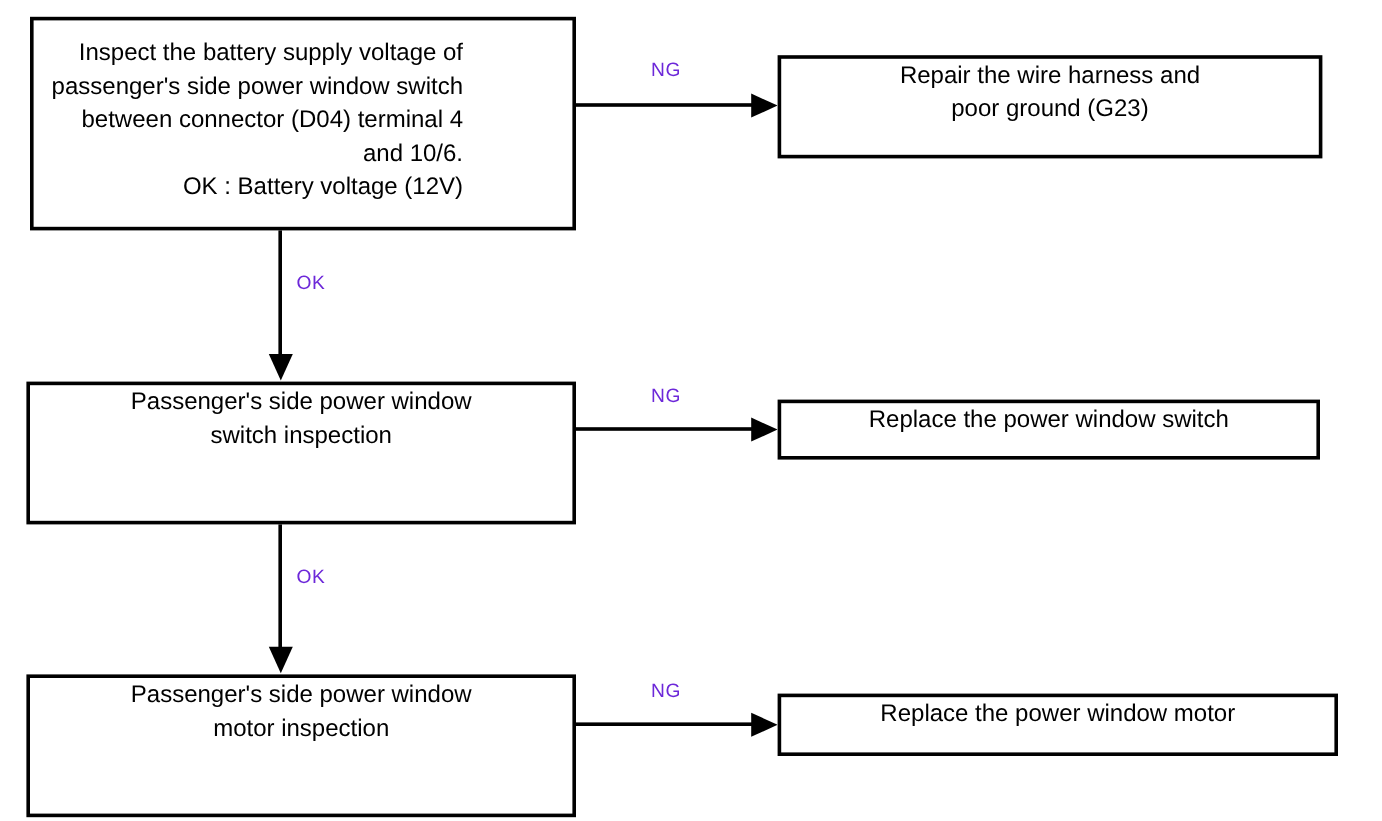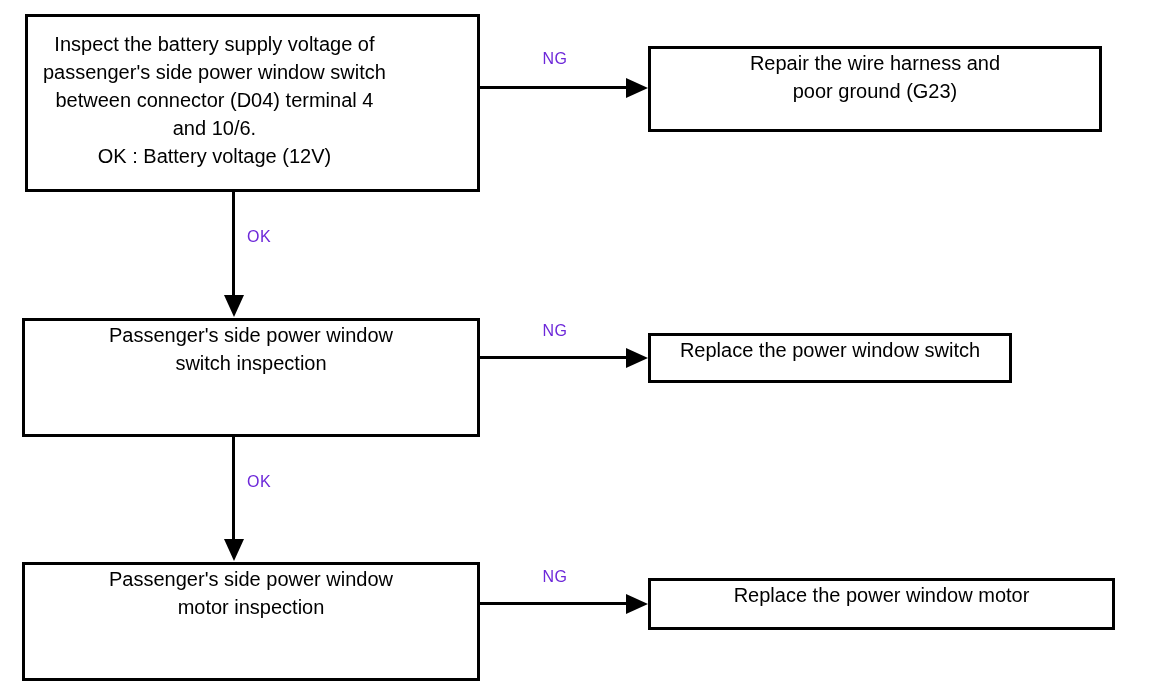--- a/index.html
+++ b/index.html
@@ -25,21 +25,21 @@
     align-items: flex-start;
     justify-content: center;
   }
   .box-text {
     white-space: pre-line;
     font-size: 20px;
     line-height: 28px;
     color: #000000;
   }
   .box-text.left {
-    text-align: center;
+    text-align: right;
   }
   .box-text.center {
     text-align: center;
   }
   .hline {
     position: absolute;
     height: 3px;
     background: #000000;
   }
   .vline {
@@ -103,21 +103,21 @@
 
   <div class="box" style="left:22px; top:318px; width:458px; height:119px;">
     <div class="box-text center" style="padding-bottom:14px;">Passenger's side power window
 switch inspection</div>
   </div>
 
   <div class="flow-label ng-label" style="left:480px; top:322px;">NG</div>
   <div class="hline" style="left:480px; top:356px; width:147px;"></div>
   <div class="arrowhead-right" style="left:626px; top:348px;"></div>
 
-  <div class="box" style="left:648px; top:333px; width:364px; height:50px;">
+  <div class="box" style="left:648px; top:333px; width:452px; height:50px;">
     <div class="box-text center">Replace the power window switch</div>
   </div>
 
   <div class="vline" style="left:232px; top:437px; height:105px;"></div>
   <div class="flow-label" style="left:247px; top:473px;">OK</div>
   <div class="arrowhead-down" style="left:224px; top:539px;"></div>
 
   <div class="box" style="left:22px; top:562px; width:458px; height:119px;">
     <div class="box-text center" style="padding-bottom:14px;">Passenger's side power window
 motor inspection</div>

